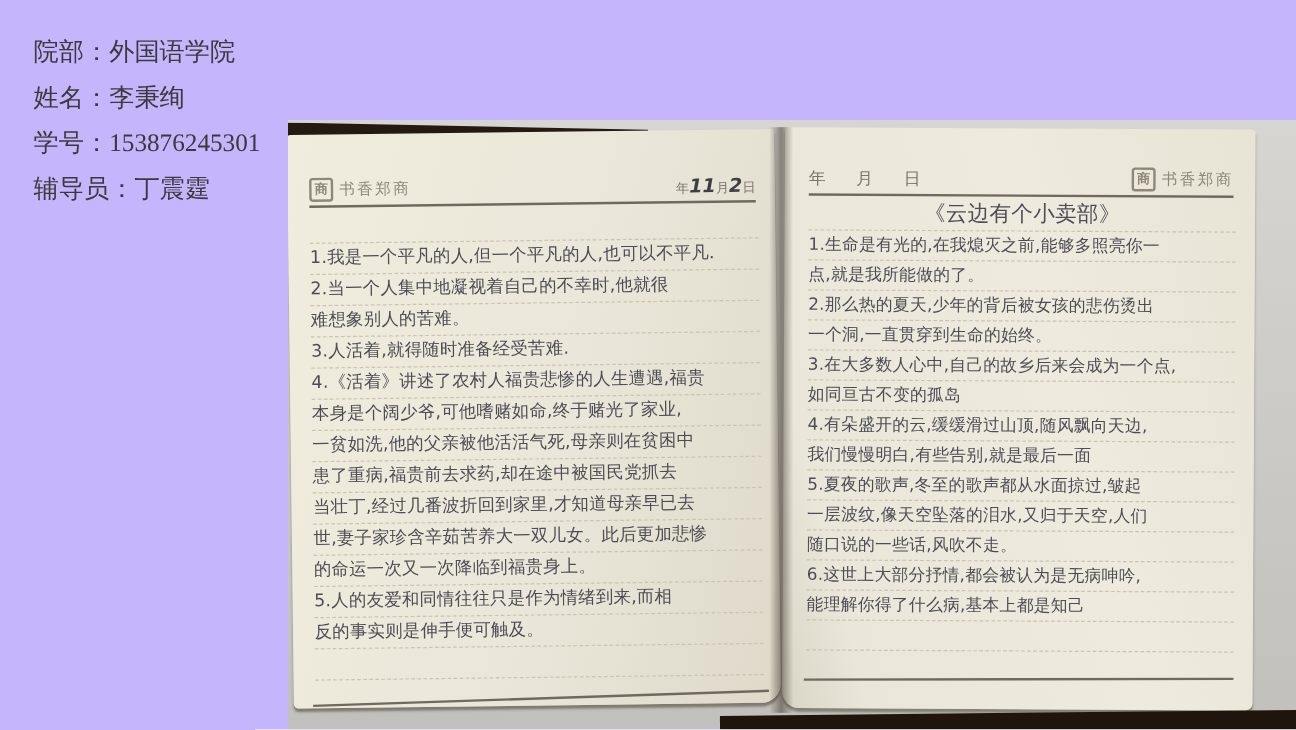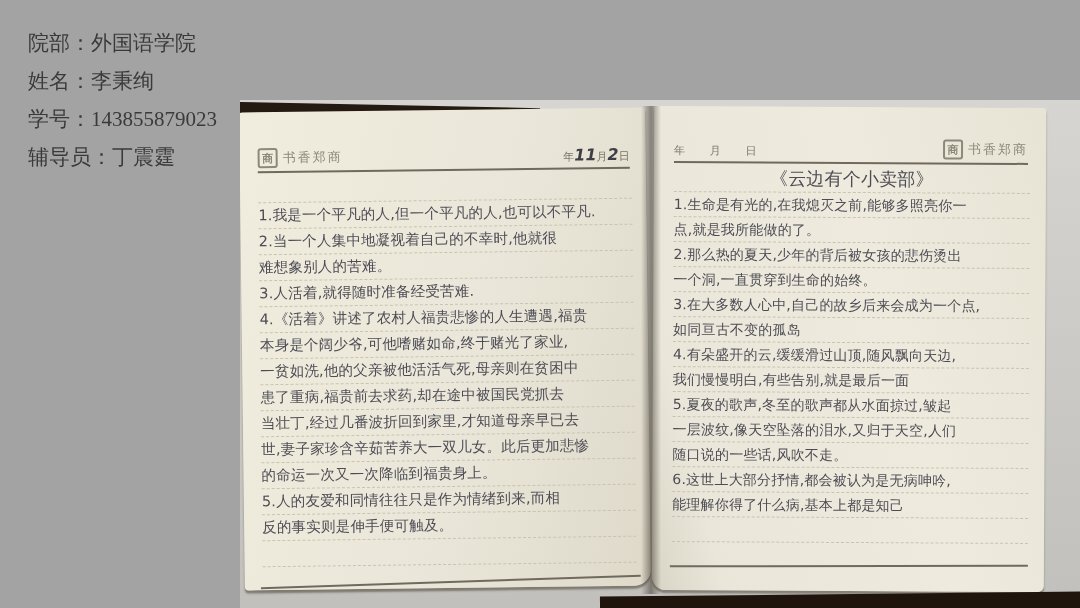--- a/index.html
+++ b/index.html
@@ -1,16 +1,16 @@
 <!DOCTYPE html>
 <html><head>
 <meta charset="utf-8">
 <style>
   html,body{margin:0;padding:0;background:#ffffff;}
-  .canvas{position:relative;width:1080px;height:608px;background:#a3a3a3;overflow:hidden;
+  .canvas{position:relative;width:1080px;height:608px;background:#c4b5fd;overflow:hidden;
           font-family:"Liberation Serif","DejaVu Serif",serif;}
 
   
   .info{position:absolute;left:28px;top:24px;color:#3a3a3a;font-size:21px;}
   .info-line{height:38px;line-height:38px;white-space:nowrap;}
 
   
   .photo{position:absolute;left:240px;top:100px;width:840px;height:508px;overflow:hidden;
          background:linear-gradient(180deg,#d7d5d2 0%,#cbc9c5 55%,#c2c0bc 100%);}
 
@@ -34,21 +34,21 @@
   .hdr{display:flex;align-items:flex-end;border-bottom:2px solid #6f6a5d;padding-bottom:3px;}
   .page-left .hdr{margin:36px 16px 0 18px;}
   .page-right .hdr{margin:32px 18px 0 20px;}
   .brand{display:flex;align-items:center;gap:5px;color:#8e8878;font-size:13px;}
   .logo-box{display:inline-block;width:16px;height:16px;border:2px solid #8e8878;border-radius:3px;
          font-size:11px;line-height:16px;text-align:center;color:#8e8878;font-weight:bold;}
   .brand-text{letter-spacing:2px;}
   .spacer{flex:1;}
   .date{font-size:11px;color:#7b7568;white-space:nowrap;}
   .hw-num{font-size:16px;color:#3f3e45;font-style:italic;font-family:"DejaVu Sans",sans-serif;font-weight:bold;text-align:center;}
-  .date-blank{font-size:11px;color:#7b7568;letter-spacing:11px;white-space:nowrap;}
+  .date-blank{font-size:14px;color:#7b7568;letter-spacing:11px;white-space:nowrap;}
 
   
   .rows{position:relative;}
   .page-left .rows{margin:4px 14px 0 18px;}
   .page-right .rows{margin:2px 16px 0 20px;}
   .row{position:relative;border-bottom:1px dashed #c9c3b0;}
   .page-left .row{height:25px;}
   .page-right .row{height:24px;}
   .hw{font-family:"DejaVu Sans",sans-serif;color:#4d4c54;font-size:14.5px;line-height:25px;
       letter-spacing:0.2px;white-space:nowrap;overflow:visible;}
@@ -60,21 +60,21 @@
   .page-right .footer-line{margin:22px 16px 0 18px;transform:rotate(-0.4deg);}
 </style>
 </head>
 <body>
 
 <div class="canvas">
 
   <div class="info">
     <div class="info-line"><span>院部：</span><span>外国语学院</span></div>
     <div class="info-line"><span>姓名：</span><span>李秉绚</span></div>
-    <div class="info-line"><span>学号：</span><span>143855879023</span></div>
+    <div class="info-line"><span>学号：</span><span>153876245301</span></div>
     <div class="info-line"><span>辅导员：</span><span>丁震霆</span></div>
   </div>
 
   <div class="photo">
     <div class="dark-streak"></div>
 
     <div class="page page-left">
       <div class="hdr">
         <span class="brand">
           <span class="logo-box">商</span>

